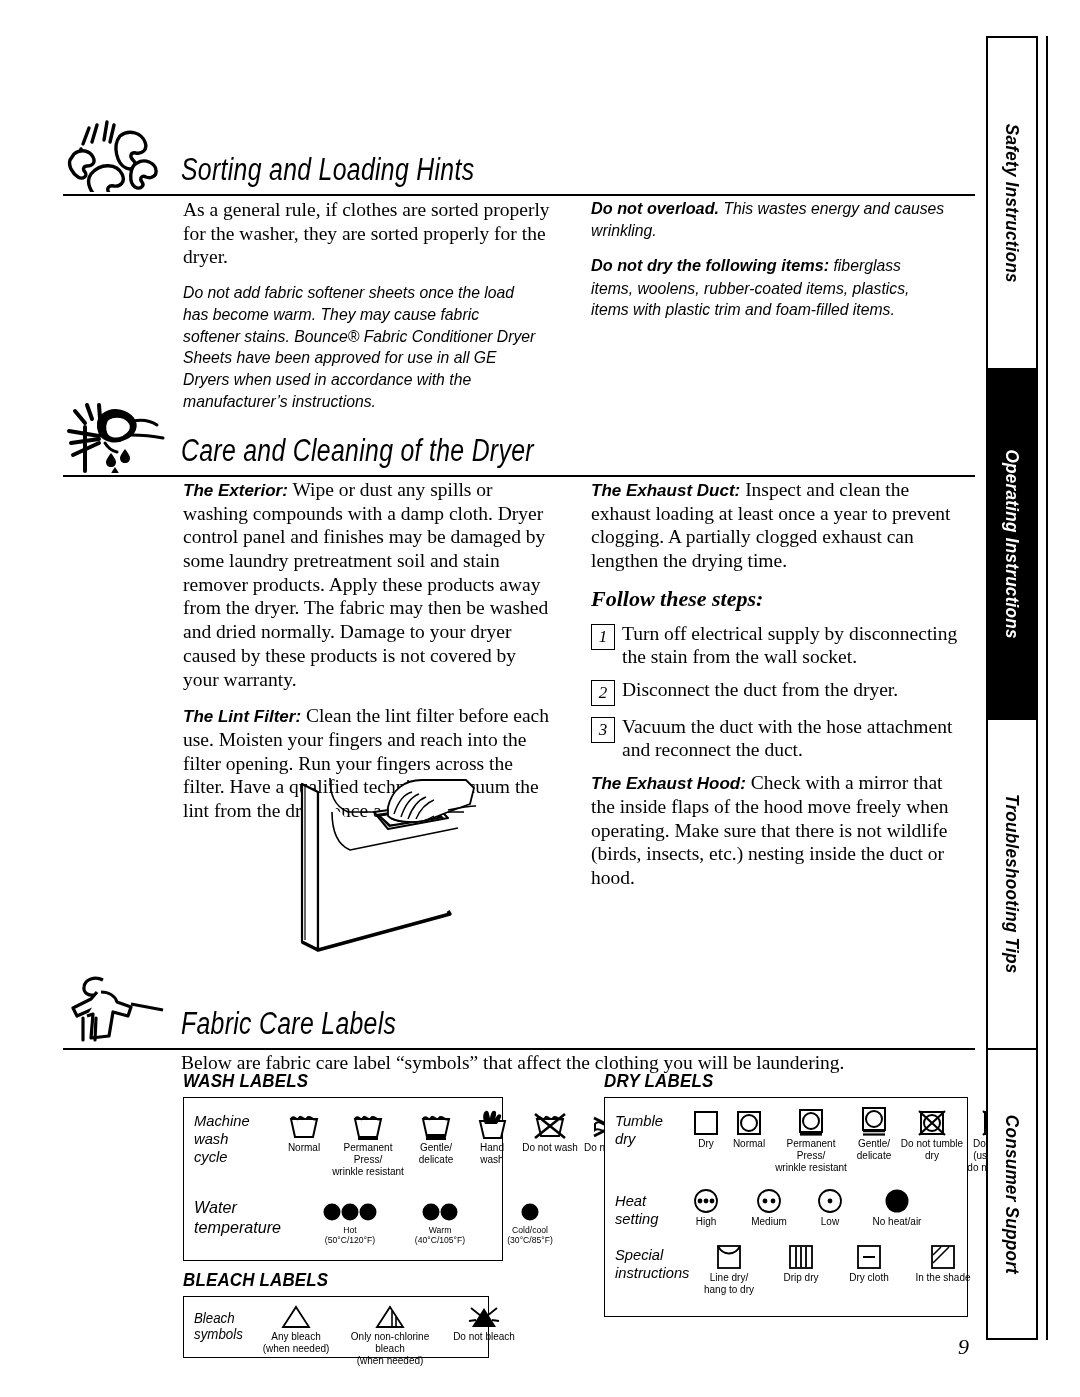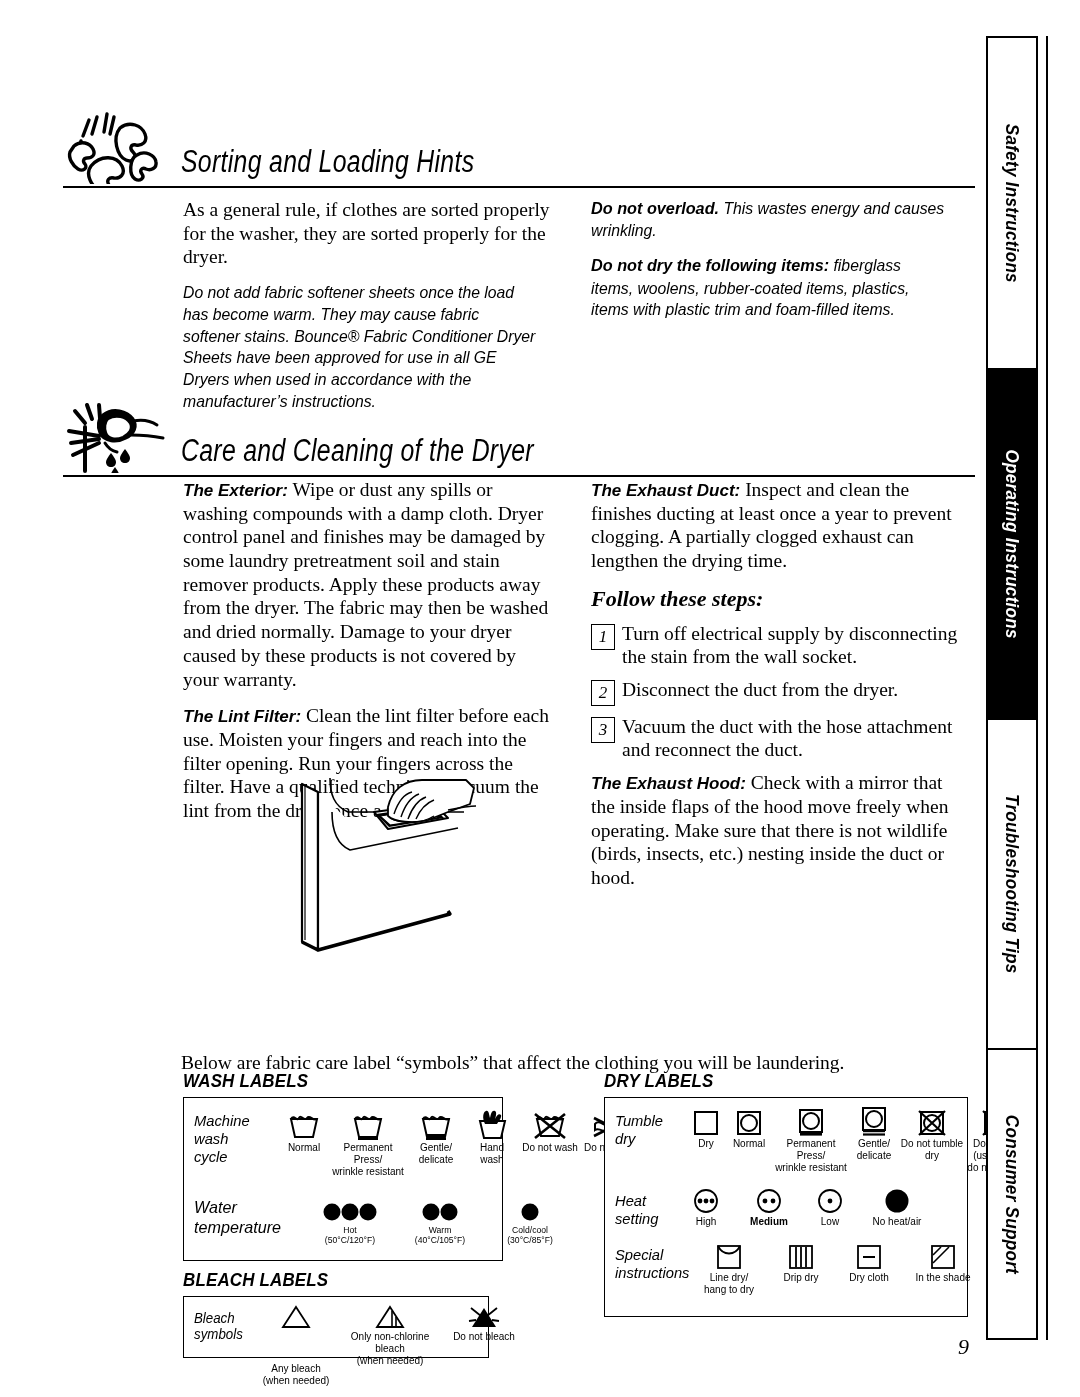--- a/index.html
+++ b/index.html
@@ -125,21 +125,21 @@
     position:absolute;left:958px;top:1334px;
     font-family:"Liberation Serif", serif;font-style:italic;font-size:22px;
   }
 </style>
 </head>
 <body>
 
 <div class="page">
 
 
-  <div class="sec" style="left:63px;top:136px;width:912px;">
+  <div class="sec" style="left:63px;top:144px;width:912px;">
     <div class="sec-head">
       <div class="sec-icon">
         <svg viewBox="0 0 108 76" width="108" height="76">
           <g fill="none" stroke="#000" stroke-width="3.4" stroke-linecap="round" stroke-linejoin="round">
             <path d="M20 28 l6 -16"></path>
               <path d="M29 26 l5 -17"></path>
             <path d="M41 24 l3 -18"></path>
               <path d="M47 26 l4 -17"></path>
             <path d="M14 47 l4 -14"></path>
           </g>
@@ -198,21 +198,21 @@
       <div class="sec-rule"></div>
     </div>
   </div>
 
   <div class="cols" style="left:183px;top:478px;">
     <div class="col">
       <p class="serif"><b class="lead">The Exterior:</b><span> Wipe or dust any spills or washing compounds with a damp cloth. Dryer control panel and finishes may be damaged by some laundry pretreatment soil and stain remover products. Apply these products away from the dryer. The fabric may then be washed and dried normally. Damage to your dryer caused by these products is not covered by your warranty.</span></p>
       <p class="serif"><b class="lead">The Lint Filter:</b><span> Clean the lint filter before each use. Moisten your fingers and reach into the filter opening. Run your fingers across the filter. Have a qualified technician vacuum the lint from the dryer once a year.</span></p>
     </div>
     <div class="col right">
-      <p class="serif"><b class="lead">The Exhaust Duct:</b><span> Inspect and clean the finishes ducting at least once a year to prevent clogging. A partially clogged exhaust can lengthen the drying time.</span></p>
+      <p class="serif"><b class="lead">The Exhaust Duct:</b><span> Inspect and clean the exhaust loading at least once a year to prevent clogging. A partially clogged exhaust can lengthen the drying time.</span></p>
       <p class="steps-h">Follow these steps:</p>
       <div class="step">
         <div class="step-n">1</div>
         <div class="step-t">Turn off electrical supply by disconnecting the stain from the wall socket.</div>
       </div>
       <div class="step">
         <div class="step-n">2</div>
         <div class="step-t">Disconnect the duct from the dryer.</div>
       </div>
       <div class="step">
@@ -248,20 +248,40 @@
         <path d="M120 47 C124 36 130 28 138 25"></path>
         <path d="M128 47 C132 38 138 31 146 28"></path>
       </g>
       <g fill="none" stroke="#000" stroke-width="1.4">
         <path d="M102 46 C112 52 134 52 146 44"></path>
         <path d="M160 38 C170 36 180 34 188 34"></path>
       </g>
     </svg>
   </div>
 
+  <div class="sec" style="left:63px;top:998px;width:912px;">
+    <div class="sec-head">
+      <div class="sec-icon">
+        <svg viewBox="0 0 108 76" width="108" height="76">
+          <g fill="#fff" stroke="#000" stroke-width="3.2" stroke-linejoin="round">
+            <path d="M40 10 c-8 -4 -18 -1 -19 7 c-1 6 5 9 10 8"></path>
+            <path d="M34 22 l-6 7 l-18 9 l4 8 l18 -8 l6 -2"></path>
+            <path d="M38 22 c8 0 14 4 16 10 l14 5 l-3 9 l-15 -4 l-4 24 l-18 2 l2 -24 l-6 2"></path>
+          </g>
+          <g fill="none" stroke="#000" stroke-width="3.2" stroke-linecap="round">
+            <path d="M20 48 l0 22"></path>
+            <path d="M33 48 l-1 22"></path>
+          </g>
+          <path d="M68 34 l32 6" stroke="#000" stroke-width="3.2" fill="none"></path>
+        </svg>
+      </div>
+      <div class="sec-title">Fabric Care Labels</div>
+      <div class="sec-rule"></div>
+    </div>
+  </div>
 
   <div class="fcl-intro" style="position:absolute;left:63px;top:1041px;width:912px;">Below are fabric care label “symbols” that affect the clothing you will be laundering.</div>
 
   <div style="position:absolute;left:183px;top:1071px;width:400px;">
     <div class="grp-h">WASH LABELS</div>
     <div class="box" style="width:320px;height:164px;padding:8px 8px 0 10px;">
 
       <div class="row">
         <div class="row-lab">Machine<br>wash<br>cycle</div>
         <div class="cells" style="gap:5px;">
@@ -360,21 +380,21 @@
       </div>
     </div>
   </div>
 
   <div style="position:absolute;left:183px;top:1270px;width:306px;">
     <div class="grp-h">BLEACH LABELS</div>
     <div class="box" style="width:306px;height:62px;padding:6px 6px 0 10px;">
       <div class="row">
         <div class="row-lab" style="width:68px;flex:0 0 68px;font-size:14px;padding-top:7px;">Bleach<br>symbols</div>
         <div class="cells" style="gap:4px;">
-          <div class="cell" style="width:68px;gap:32px;">
+          <div class="cell" style="width:68px;">
             <div class="glyph" style="height:26px;">
               <svg width="30" height="24" viewBox="0 0 30 24">
                   <path d="M15 2 L28 22 L2 22 Z" fill="#fff" stroke="#000" stroke-width="1.8"></path>
                 </svg>
             </div>
             <div class="cap">Any bleach<br>(when needed)</div>
           </div>
           <div class="cell" style="width:112px;">
             <div class="glyph" style="height:26px;">
               <svg width="30" height="24" viewBox="0 0 30 24">
@@ -474,21 +494,21 @@
             <div class="glyph" style="height:28px;">
               <svg width="28" height="26" viewBox="0 0 28 26">
                   <circle cx="14" cy="13" r="11" fill="#fff" stroke="#000" stroke-width="1.8"></circle>
                   <circle cx="8" cy="13" r="2.4" fill="#000"></circle>
                   <circle cx="14" cy="13" r="2.4" fill="#000"></circle>
                   <circle cx="20" cy="13" r="2.4" fill="#000"></circle>
                 </svg>
             </div>
             <div class="cap">High</div>
           </div>
-          <div class="cell" style="width:44px;font-weight:bold;">
+          <div class="cell" style="width:44px;">
             <div class="glyph" style="height:28px;">
               <svg width="28" height="26" viewBox="0 0 28 26">
                   <circle cx="14" cy="13" r="11" fill="#fff" stroke="#000" stroke-width="1.8"></circle>
                   <circle cx="10" cy="13" r="2.4" fill="#000"></circle>
                   <circle cx="18" cy="13" r="2.4" fill="#000"></circle>
                 </svg>
             </div>
             <div class="cap">Medium</div>
           </div>
           <div class="cell" style="width:34px;">

